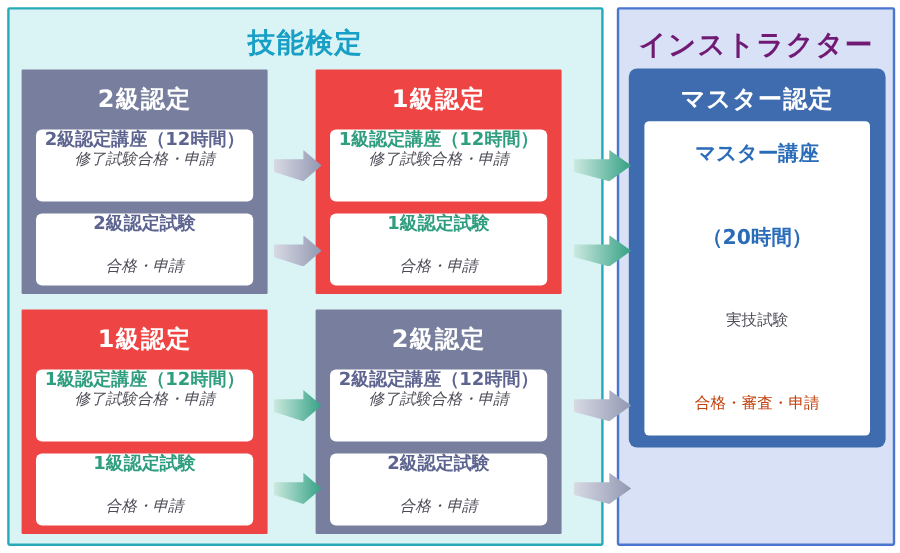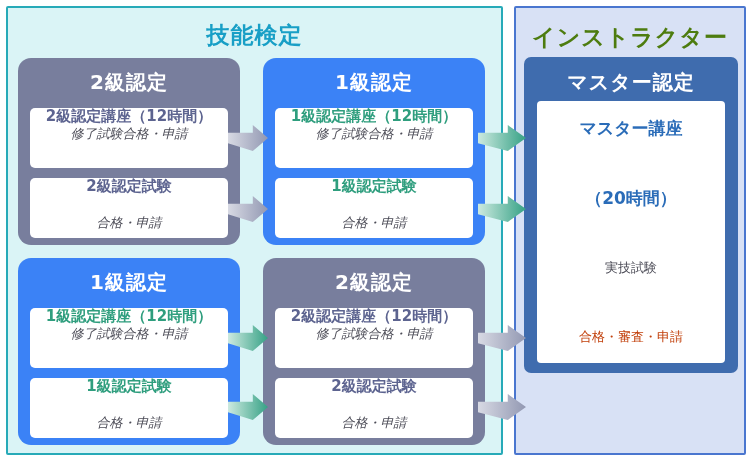--- a/index.html
+++ b/index.html
@@ -18,29 +18,29 @@
   }
   .panel.instructor{
     left:514px;top:6px;width:232px;height:449px;
     background:#d8e1f5;border:2px solid #4a76cf;
   }
   .panel-title{
     position:absolute;left:0;right:0;text-align:center;
     font-weight:bold;font-size:23px;letter-spacing:1px;
   }
   .skill .panel-title{top:12px;color:#189fc6;}
-  .instructor .panel-title{top:14px;color:#4d7c0f;}
+  .instructor .panel-title{top:14px;color:#701a75;}
 
   
   .quad{
-    position:absolute;width:222px;height:187px;border-radius:13px;
+    position:absolute;width:205px;height:187px;border-radius:1px;
     box-sizing:border-box;
   }
   .quad.gray{background:#787e9d;}
-  .quad.green{background:#3b82f6;}
+  .quad.green{background:#ef4444;}
   .quad.q0{left:18px;top:58px;}
   .quad.q1{left:263px;top:58px;}
   .quad.q2{left:18px;top:258px;}
   .quad.q3{left:263px;top:258px;}
   .quad-title{
     position:absolute;top:11px;left:0;right:0;text-align:center;
     color:#ffffff;font-weight:bold;font-size:20px;letter-spacing:1px;
   }
   .step{
     position:absolute;left:12px;right:12px;height:60px;border-radius:5px;

